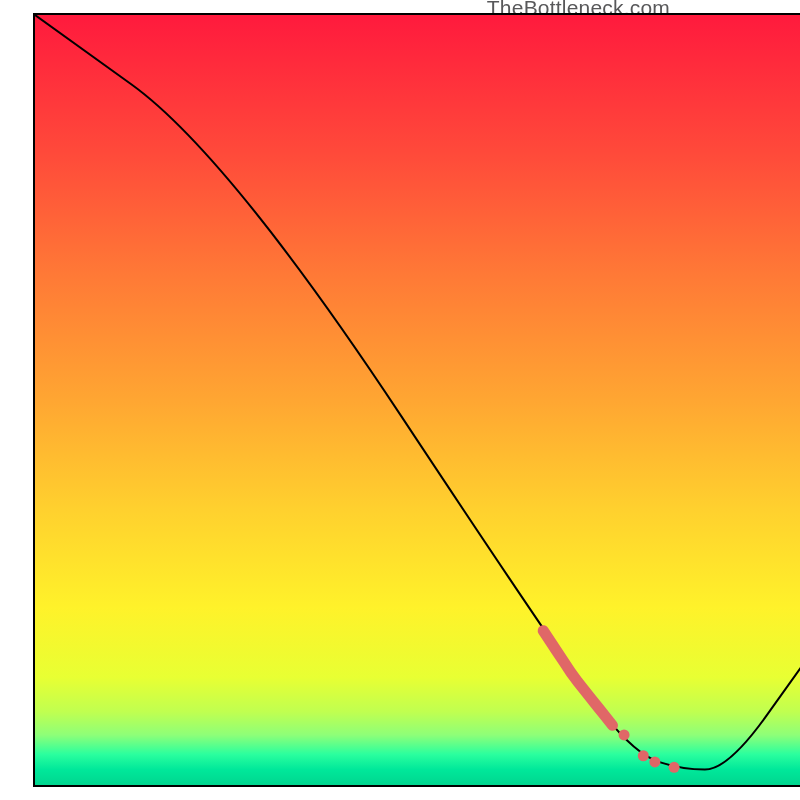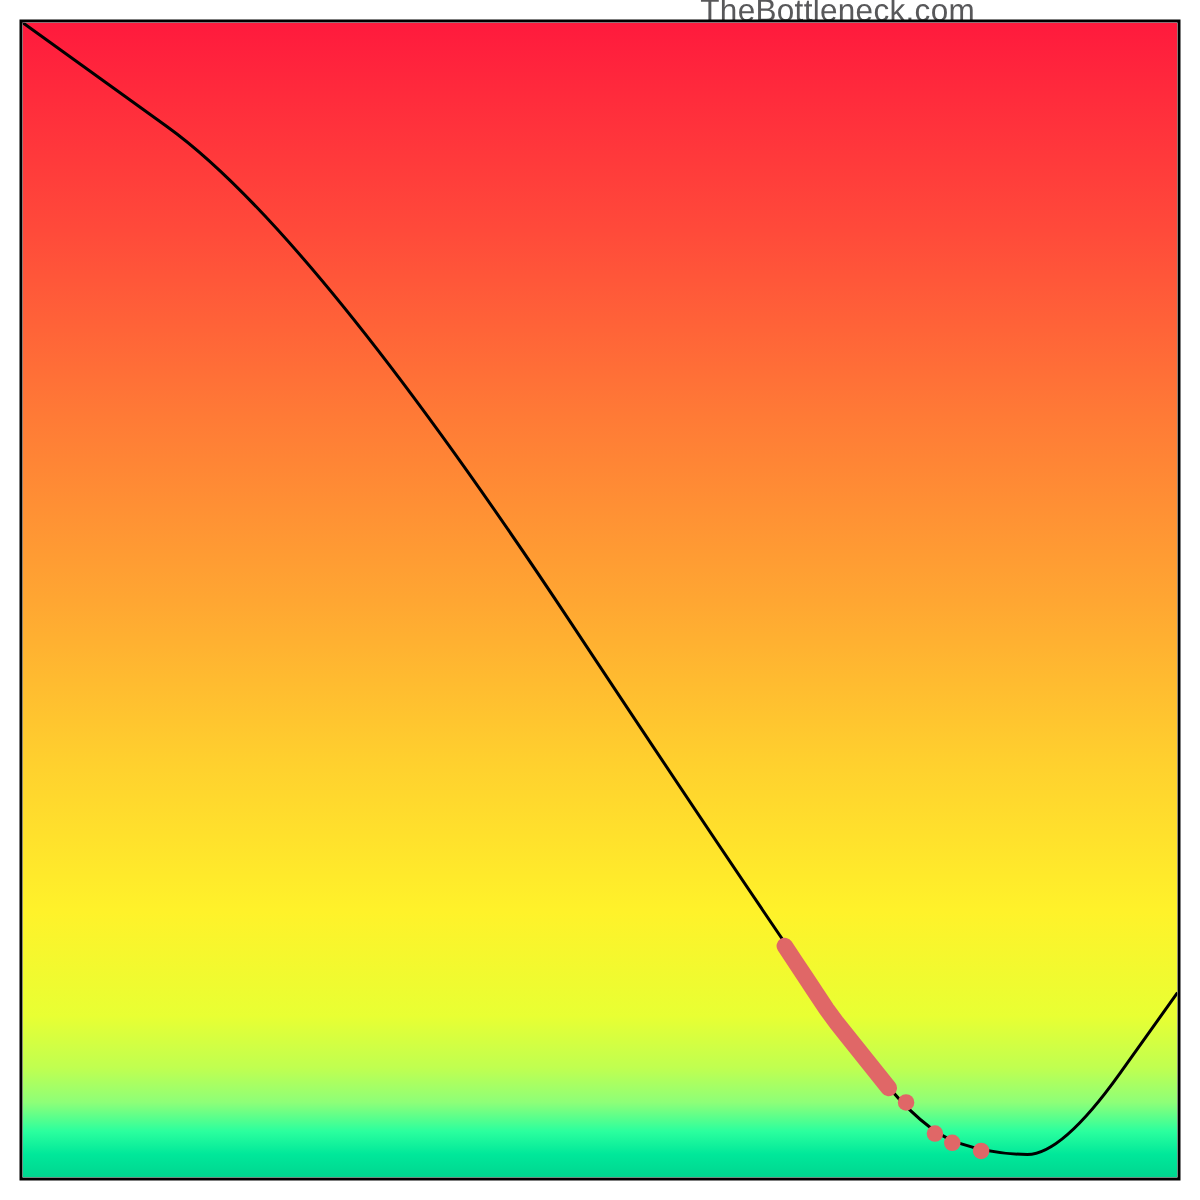--- a/index.html
+++ b/index.html
@@ -7,20 +7,21 @@
     padding: 0;
     width: 800px;
     height: 800px;
     overflow: hidden;
     background: #fff;
   }
   .stage {
     position: relative;
     width: 664px;
     height: 800px;
+    margin-left: 20px;
   }
   .plot {
     position: absolute;
     left: 13px;
     top: 13px;
     width: 774px;
     height: 774px;
     border: 2px solid #000;
     box-sizing: border-box;
     overflow: hidden;

